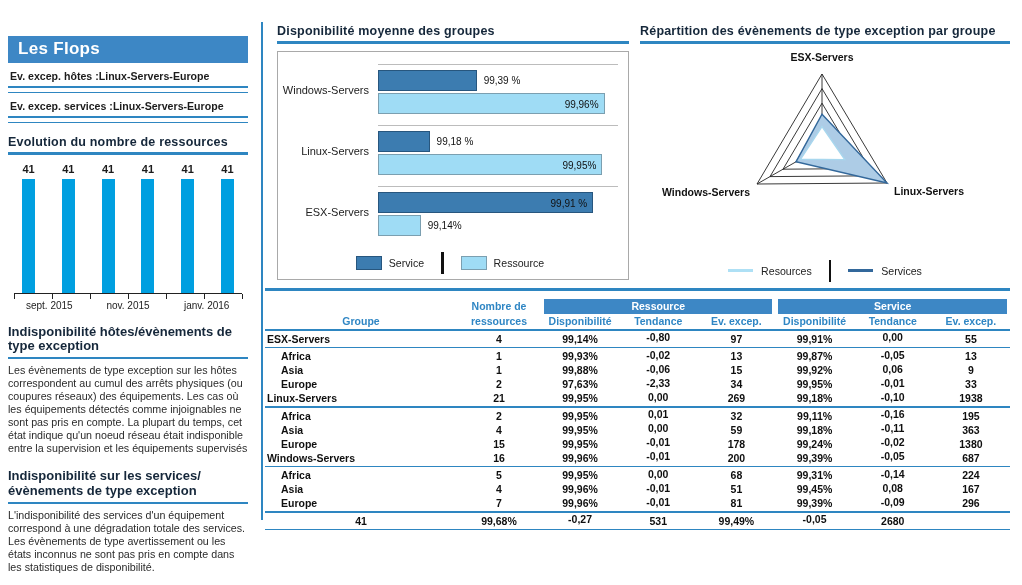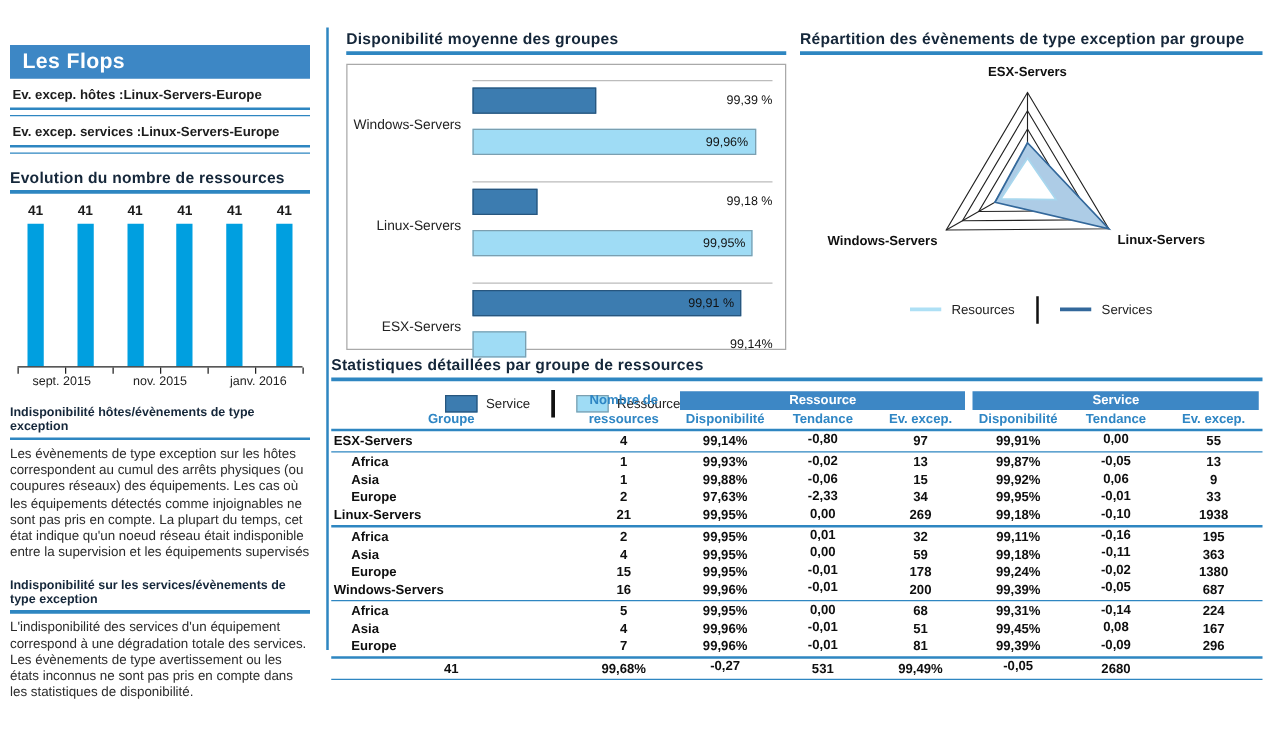--- a/index.html
+++ b/index.html
@@ -21,48 +21,48 @@
   #evo-bars { display:flex; justify-content:space-between; align-items:flex-end;
     height:132px; padding:0 14px; }
   .evo-col { display:flex; flex-direction:column; align-items:center; justify-content:flex-end; }
   .evo-val { font-size:11px; font-weight:bold; margin-bottom:4px; }
   .evo-bar { width:13px; background:#009fe0; }
   .evo-axis { position:relative; border-top:1.5px solid #222; margin:0 6px; height:6px; }
   .evo-tick { position:absolute; top:0; width:1px; height:5px; background:#222; }
   .evo-labels { display:flex; padding:0 2px; margin-top:1px;justify-content:center; }
   .evo-labels span { flex:1; text-align:center; font-size:10px; color:#222; }
   .info { margin-top:14px; }
-  .info-title { font-size:10px; font-weight:bold; color:#15273a; line-height:1.12; }
+  .info-title { font-size:13px; font-weight:bold; color:#15273a; line-height:1.12; }
   .info-body { margin-top:5px; font-size:10.7px; color:#2b2b2b; line-height:1.22; }
 
   .vsep { position:absolute; left:261px; top:22px; width:2px; height:498px; background:#2e86c1; }
 
   
   .avail { position:absolute; left:277px; top:24px; width:352px; }
   .avail-box { margin-top:7px; border:1px solid #a9a9a9; height:229px; padding:12px 10px 6px 4px; }
   .avail-group { display:flex; align-items:center; margin-bottom:9px; }
   .avail-glabel { width:96px; text-align:right; padding-right:9px; font-size:11px; color:#222; }
   .avail-zone { flex:1; border-top:1px solid #bcbcbc; padding-top:5px; }
-  .avail-barrow { display:flex; align-items:center; height:22px; margin-bottom:11px;justify-content:space-between; }
+  .avail-barrow { display:flex; align-items:center; height:22px; margin-bottom:1px; }
   .avail-bar { position:relative; height:21px; }
   .avail-bar.service { background:#3c7cb0; border:1px solid #27567e; }
   .avail-bar.ressource { background:#9fdcf5; border:1px solid #7b9fb0; }
   .blab { font-size:10px; color:#111; white-space:nowrap; }
   .blab.out { margin-left:7px; }
   .blab.in { position:absolute; right:5px; top:50%; transform:translateY(-50%); }
   .avail-legend { display:flex; align-items:center; justify-content:center; margin-top:14px; }
   .sw { width:26px; height:14px; margin-right:7px; }
   .sw.service { background:#3c7cb0; border:1px solid #27567e; }
   .sw.ressource { background:#9fdcf5; border:1px solid #7b9fb0; }
   .leg-div { width:2.5px; height:22px; background:#111; margin:0 17px; }
   .leg-txt { font-size:10.6px; color:#222; }
 
   
   .radar { position:absolute; left:640px; top:24px; width:370px; }
-  .radar-legend { display:flex; align-items:center; justify-content:center; margin-top:20px; }
+  .radar-legend { display:flex; align-items:center; justify-content:center; margin-top:44px; }
   .rsw { width:25px; height:2.5px; margin-right:8px; }
   .rsw.resources { background:#aee0f5; }
   .rsw.services { background:#33689b; }
 
   
   .stats { position:absolute; left:265px; top:285px; width:745px; }
   .grid { display:grid; grid-template-columns:192px 84px repeat(6, 1fr); margin-top:8px; }
   .c { height:14px; display:flex; align-items:center; justify-content:center;
     font-size:10.5px; font-weight:bold; color:#0f0f0f; white-space:nowrap; }
   .c.head { color:#2f86c4; }
@@ -231,21 +231,20 @@
   <div class="radar-legend">
     <span class="rsw resources"></span>
     <span class="leg-txt">Resources</span>
     <span class="leg-div"></span>
     <span class="rsw services"></span>
     <span class="leg-txt">Services</span>
   </div>
 </div>
 
 <div class="stats">
-  <div class="sec-title">Statistiques détaillées par groupe de ressources</div>
   <div class="sec-rule"></div>
   <div id="stats-grid" class="grid">
       <div class="c"></div>
       <div class="c head">Nombre de</div>
       <div class="band">Ressource</div>
       <div class="band">Service</div>
       <div class="c head">Groupe</div>
       <div class="c head">ressources</div>
       <div class="c head">Disponibilité</div>
       <div class="c head">Tendance</div>

